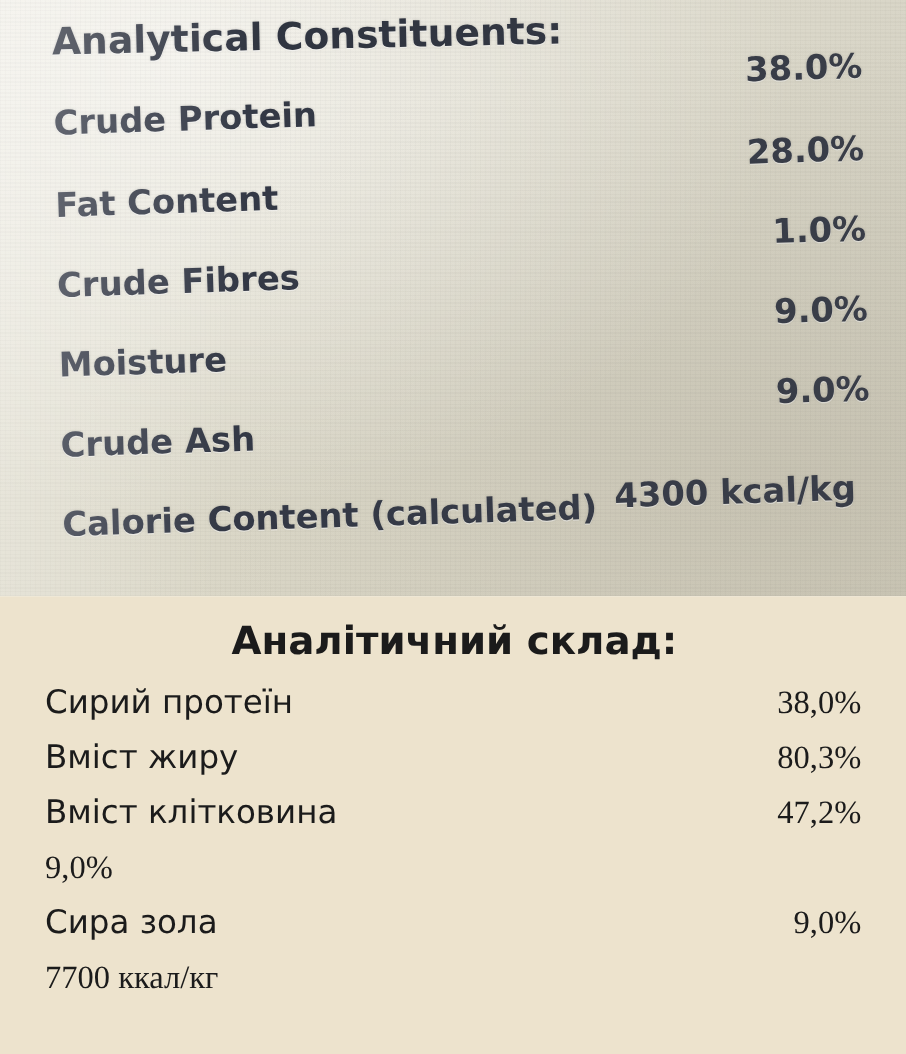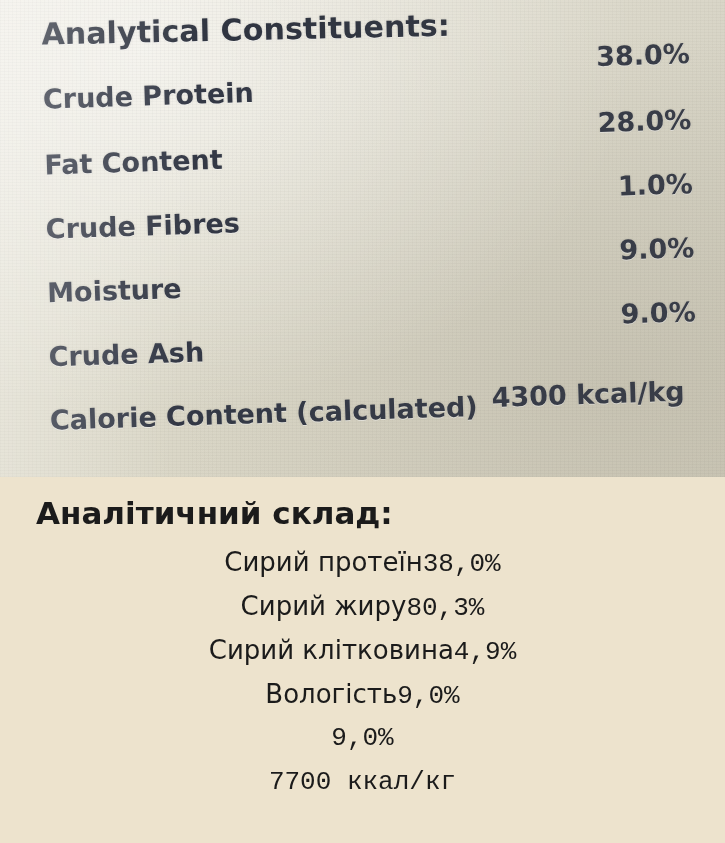--- a/index.html
+++ b/index.html
@@ -123,36 +123,37 @@
     background: #ede3cd;
     padding: 18px 34px 0 34px;
     box-sizing: border-box;
   }
   .ua-heading {
     font-family: "DejaVu Sans", sans-serif;
     font-weight: bold;
     font-size: 31px;
     color: #1b1b1b;
     margin: 0 0 16px 2px;
+    text-align: center;
   }
   .ua-row {
     display: flex;
     align-items: baseline;
-    justify-content: center;
+    justify-content: space-between;
     padding: 0 2px;
     height: 44px;
   }
   .ua-label {
     font-family: "DejaVu Sans", sans-serif;
     font-size: 26px;
     color: #1b1b1b;
     white-space: nowrap;
   }
   .ua-value {
-    font-family: Liberation Mono, monospace;
+    font-family: Liberation Serif, serif;
     font-size: 26px;
     color: #1b1b1b;
     white-space: nowrap;
   }
 </style>
 </head>
 <body>
 
 <div class="page">
 
@@ -197,35 +198,35 @@
   <div class="trans-panel">
 
     <div class="ua-heading">Аналітичний склад:</div>
 
     <div class="ua-row">
       <span class="ua-label">Сирий протеїн</span>
       <span class="ua-value">38,0%</span>
     </div>
 
     <div class="ua-row">
-      <span class="ua-label">Сирий жиру</span>
+      <span class="ua-label">Вміст жиру</span>
       <span class="ua-value">80,3%</span>
     </div>
 
     <div class="ua-row">
-      <span class="ua-label">Сирий клітковина</span>
-      <span class="ua-value">4,9%</span>
-    </div>
-
-    <div class="ua-row">
-      <span class="ua-label">Вологість</span>
+      <span class="ua-label">Вміст клітковина</span>
+      <span class="ua-value">47,2%</span>
+    </div>
+
+    <div class="ua-row">
       <span class="ua-value">9,0%</span>
     </div>
 
     <div class="ua-row">
+      <span class="ua-label">Сира зола</span>
       <span class="ua-value">9,0%</span>
     </div>
 
     <div class="ua-row">
       <span class="ua-value">7700 ккал/кг</span>
     </div>
 
   </div>
 
 </div>

